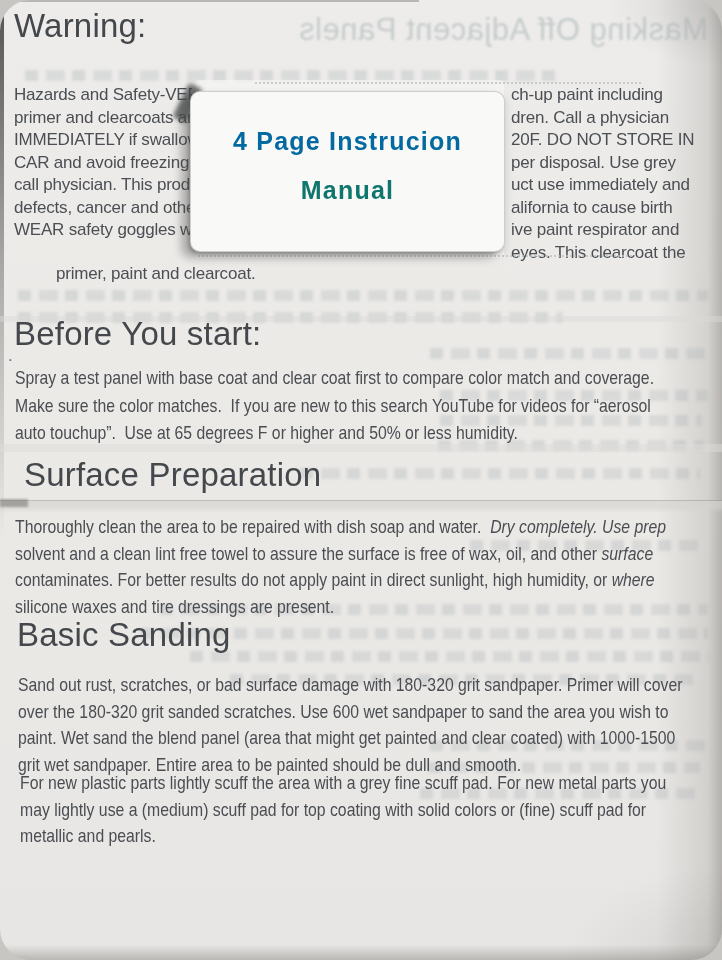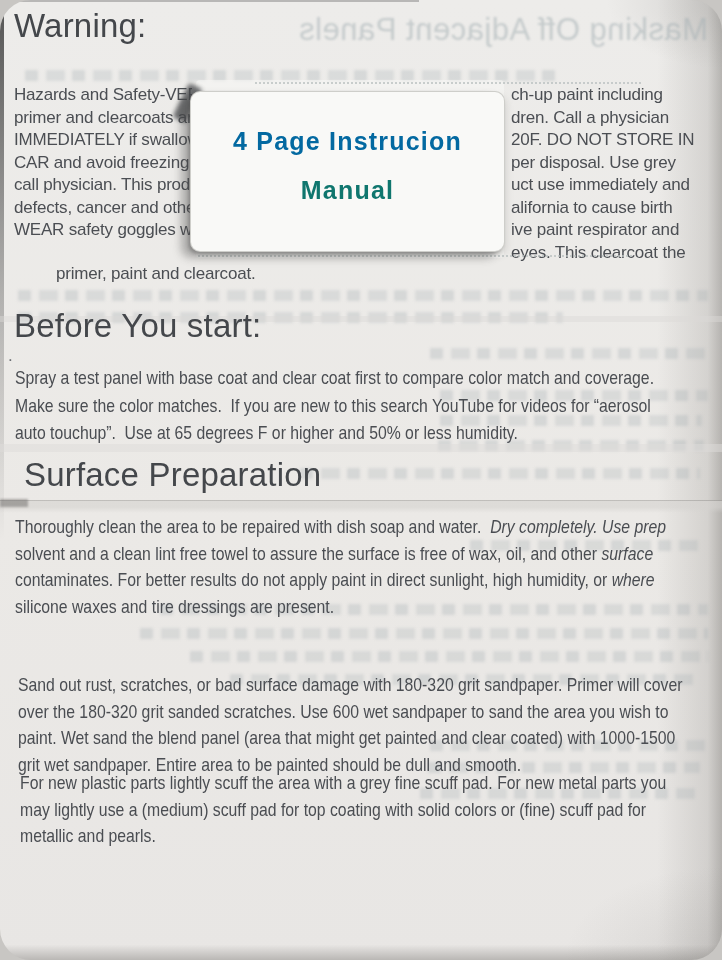--- a/index.html
+++ b/index.html
@@ -118,36 +118,37 @@
 
   <div class="backing"></div>
   <div class="serr serr-top"></div>
   <div class="serr serr-bottom"></div>
   <div class="smudge"></div>
   <div class="sticker">
     <div class="l1">4 Page Instrucion</div>
     <div class="l2">Manual</div>
   </div>
 
-  <div class="h1" style="left:14px;top:306px;">Before You start:</div>
+  <div class="h1" style="left:14px;top:314px;">Before You start:</div>
   <div class="before-dot">.</div>
   <div class="para para-before" style="left:15px;top:364px;">
       <div class="tline">Spray a test panel with base coat and clear coat first to compare color match and coverage.</div>
       <div class="tline">Make sure the color matches.  If you are new to this search YouTube for videos for “aerosol</div>
       <div class="tline">auto touchup”.  Use at 65 degrees F or higher and 50% or less humidity.</div>
     </div>
 
   <div class="h1" style="left:24px;top:455px;">Surface Preparation</div>
   <div class="para" style="left:15px;top:514px;">
       <div class="tline"><span>Thoroughly clean the area to be repaired with dish soap and water.  </span><span class="it">Dry completely. Use prep</span></div>
       <div class="tline"><span>solvent and a clean lint free towel to assure the surface is free of wax, oil, and other </span><span class="it">surface</span></div>
       <div class="tline"><span>contaminates. For better results do not apply paint in direct sunlight, high humidity, or </span><span class="it">where</span></div>
       <div class="tline"><span>silicone waxes and tire dressings are present.</span></div>
     </div>
 
+  <div class="h1" style="left:17px;top:615px;">Basic Sanding</div>
   <div class="para" style="left:18px;top:672px;">
       <div class="tline">Sand out rust, scratches, or bad surface damage with 180-320 grit sandpaper. Primer will cover</div>
       <div class="tline">over the 180-320 grit sanded scratches. Use 600 wet sandpaper to sand the area you wish to</div>
       <div class="tline">paint. Wet sand the blend panel (area that might get painted and clear coated) with 1000-1500</div>
       <div class="tline">grit wet sandpaper. Entire area to be painted should be dull and smooth.</div>
     </div>
   <div class="para" style="left:20px;top:770px;">
       <div class="tline">For new plastic parts lightly scuff the area with a grey fine scuff pad. For new metal parts you</div>
       <div class="tline">may lightly use a (medium) scuff pad for top coating with solid colors or (fine) scuff pad for</div>
       <div class="tline">metallic and pearls.</div>

